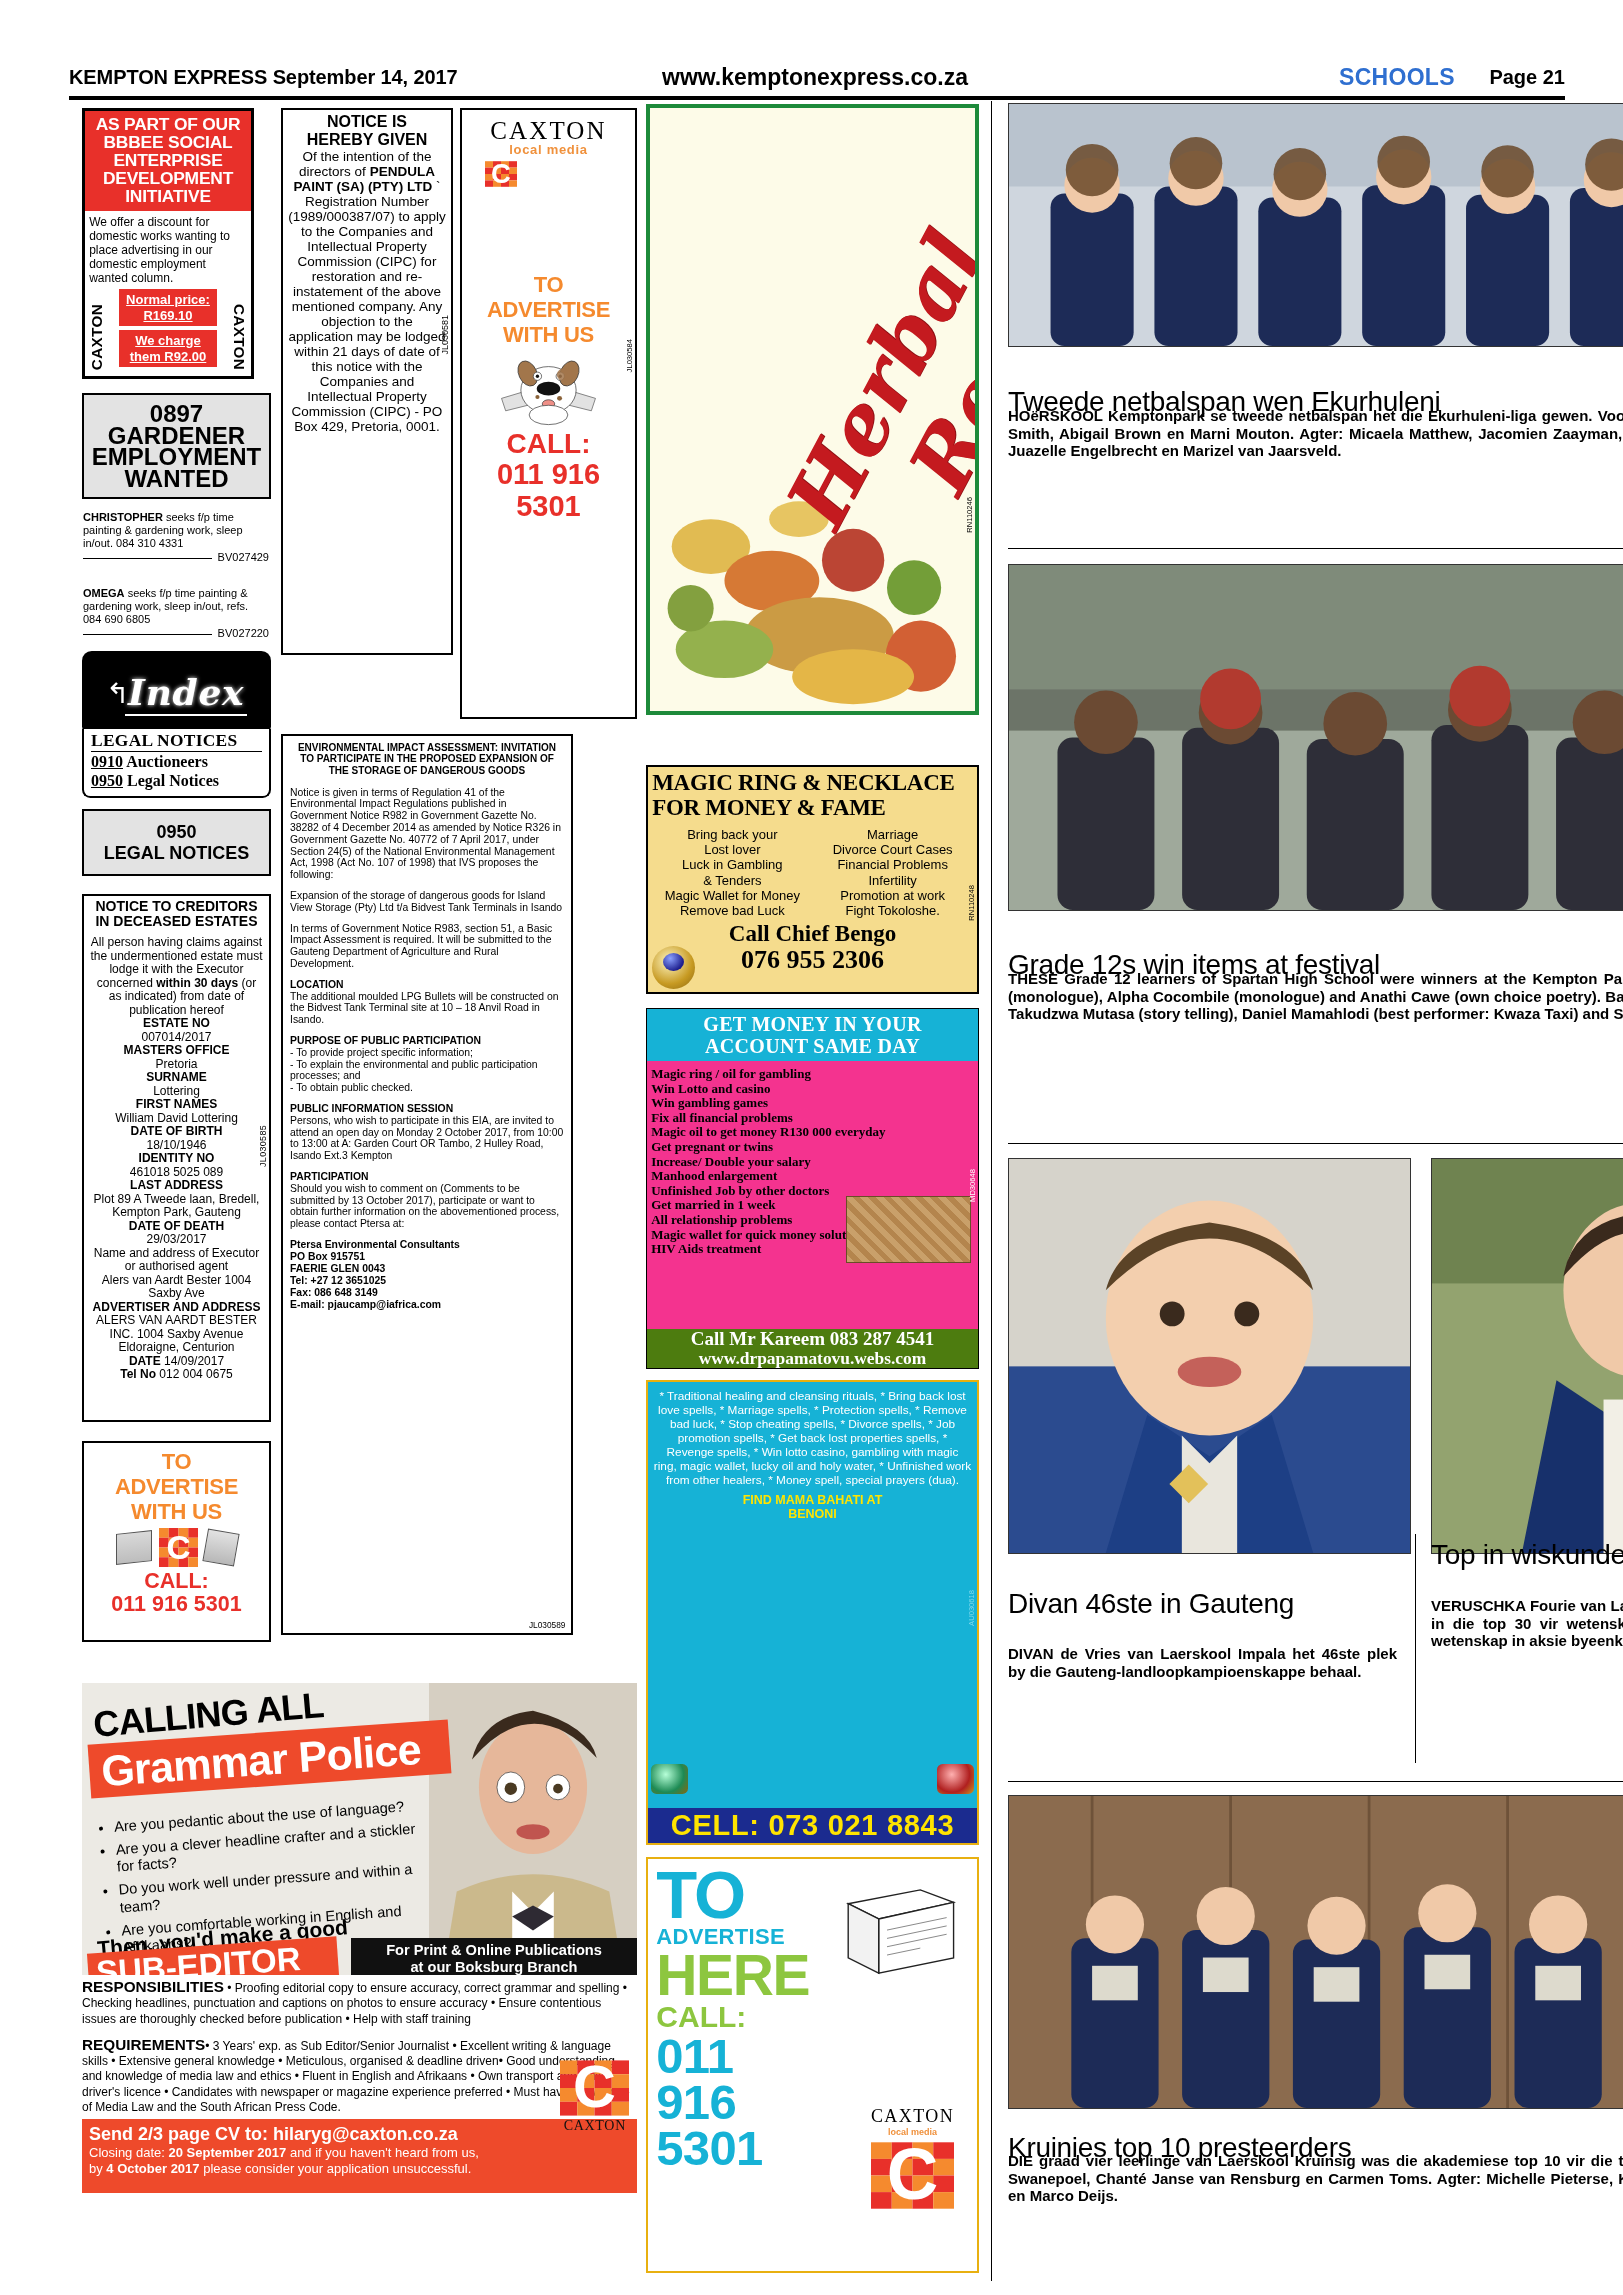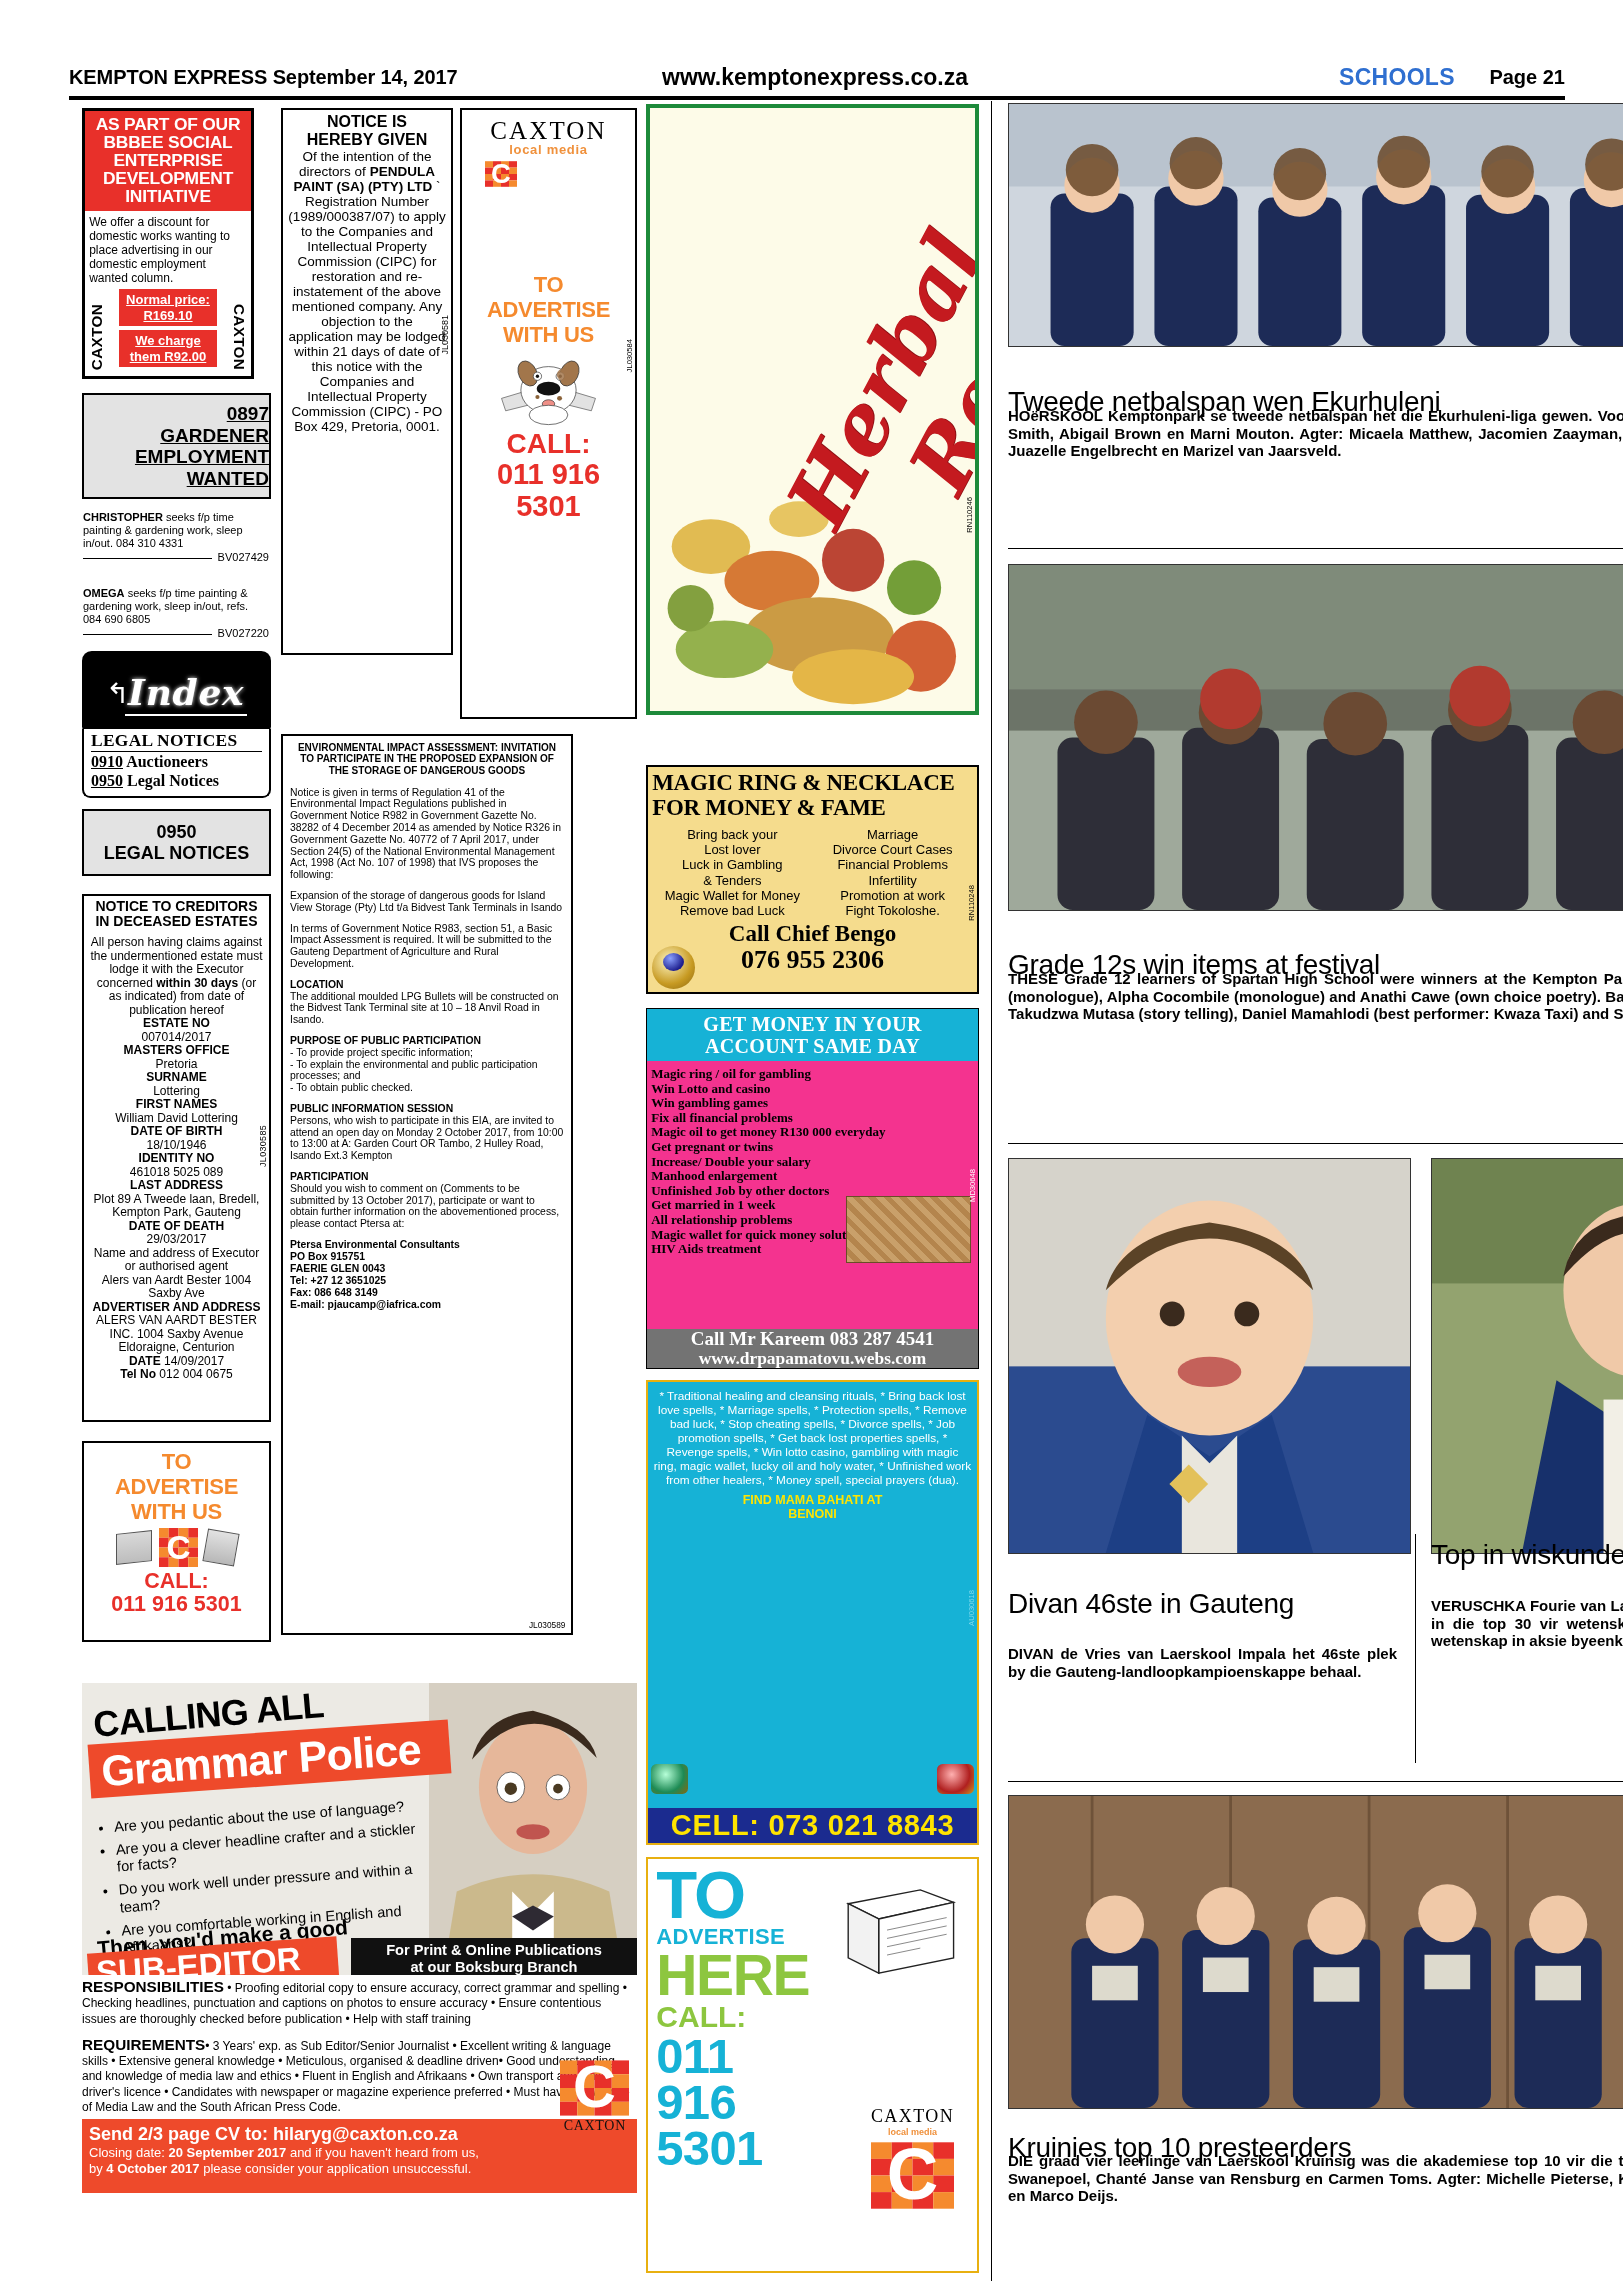--- a/index.html
+++ b/index.html
@@ -47,21 +47,21 @@
   .vert-caxton{
      position:absolute; font-weight:bold; font-size:15.3px; letter-spacing:0.3px;
      writing-mode:vertical-rl; transform:rotate(180deg);
   }
   #vcax-l{ left:2.8px; bottom:5.6px; }
   #vcax-r{ right:2.8px; bottom:5.6px; writing-mode:vertical-rl; transform:none; }
 
   
   #gardener{ left:82px; top:393px; width:189px; height:106px; border:2.8px solid #000; background:#e3e3e3;
              display:flex; align-items:center; justify-content:center;}
-  #gardener .t{ text-align:right; font-weight:bold; font-size:19px; line-height:21.5px;text-decoration:underline; }
+  #gardener .t{ text-align:center; font-weight:bold; font-size:24px; line-height:21.5px; }
 
   .classified{ position:absolute; left:83px; width:186px; font-size:11px; line-height:13px; }
   .classified b{ font-weight:bold; }
   .cls-ref{ text-align:right; font-size:11px; margin-top:1.4px; position:relative; }
   .cls-ref:before{
      content:""; position:absolute; left:0; right:57px; top:7px; height:0.7px; background:#000;
   }
 
   
   #indexlogo{ left:82px; top:651px; width:189px; height:85px; background:#000; border-radius:9.7px;
@@ -150,21 +150,21 @@
   #magic .code{ position:absolute; right:1.4px; top:118px; font-size:7.6px; writing-mode:vertical-rl; transform:rotate(180deg);}
 
   
   #getmoney{ left:646px; top:1008px; width:333px; height:361px; background:#f4338f; border:1.4px solid #000;}
   #getmoney .band{ background:#16b2d6; color:#fff; text-align:center; font-family:"Liberation Serif", serif;
      font-weight:bold; font-size:20px; line-height:22px; padding:4.2px 0; letter-spacing:0.3px;}
   #getmoney ul{ margin:5.6px 0 0 4.2px; padding:0; list-style:none; }
   #getmoney li{ font-family:"Liberation Serif", serif; font-weight:bold; font-size:13px; line-height:14.6px; }
   #getmoney .money{ position:absolute; right:7px; top:187px; width:125px; height:67px;
      background:repeating-linear-gradient(45deg,#c9a06a,#c9a06a 5.6px,#b4854d 5.6px,#b4854d 11px); border:0.7px solid #6a4d27;}
-  #getmoney .bottom{ position:absolute; left:0; right:0; bottom:0; background:#737373; color:#fff; text-align:center;}
+  #getmoney .bottom{ position:absolute; left:0; right:0; bottom:0; background:#4d7c0f; color:#fff; text-align:center;}
   #getmoney .bottom .l1{ font-family:"Liberation Serif", serif; font-weight:bold; font-size:19px; line-height:20px;}
   #getmoney .bottom .l2{ font-family:"Liberation Serif", serif; font-weight:bold; font-size:17.4px; line-height:19.4px;}
   #getmoney .code{ position:absolute; right:0.7px; top:160px; font-size:7.6px; color:#fff; writing-mode:vertical-rl; transform:rotate(180deg);}
 
   
   #bahati{ left:646px; top:1380px; width:333px; height:465px; background:#16b2d6; border:2.1px solid #e8b010;}
   #bahati .top{ background:#1b2b8f; text-align:center; padding:2.8px 0 4.2px;}
   #bahati .logo{ color:#ffe400; font-family:"Liberation Sans", sans-serif; font-weight:bold; font-size:40px;
      letter-spacing:1.4px; line-height:40px; transform:scaleY(1.15); display:block;}
   #bahati .intro{ color:#ffe400; font-weight:bold; text-align:center; font-size:12px; line-height:14px; padding:5.6px 4.2px 0;}

